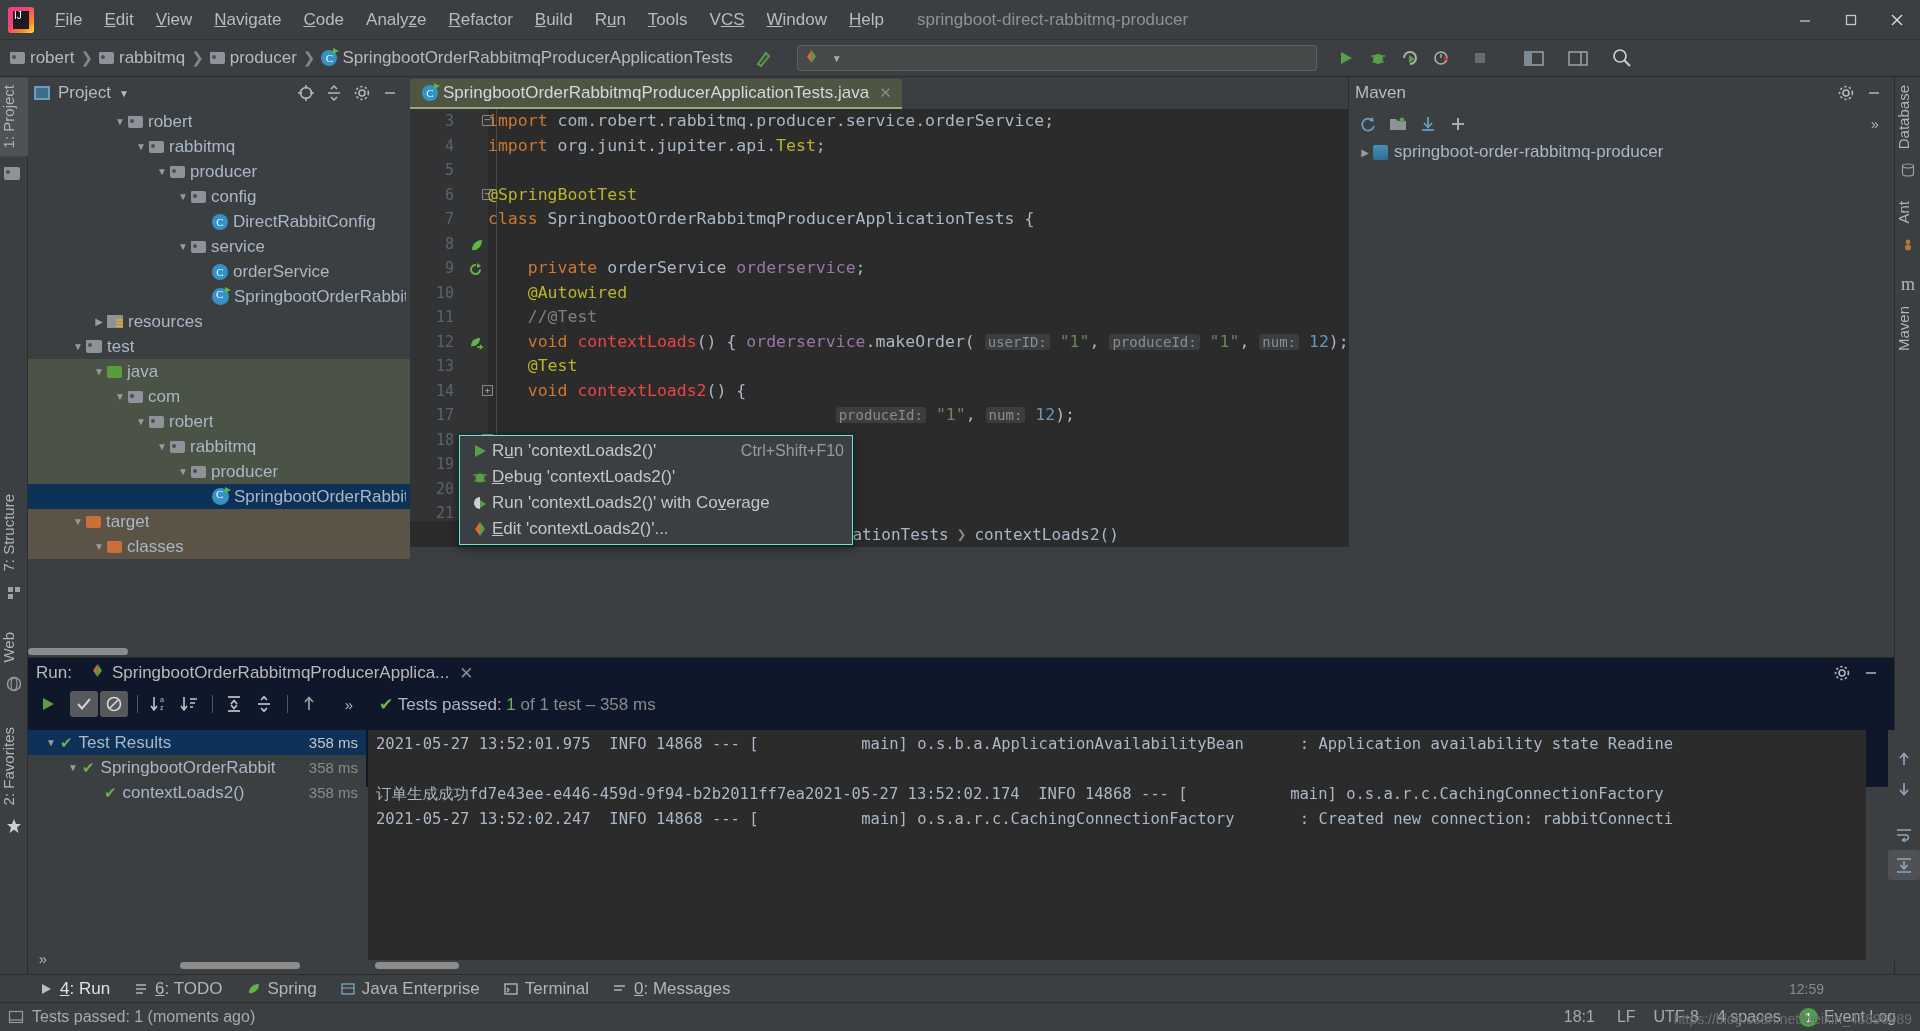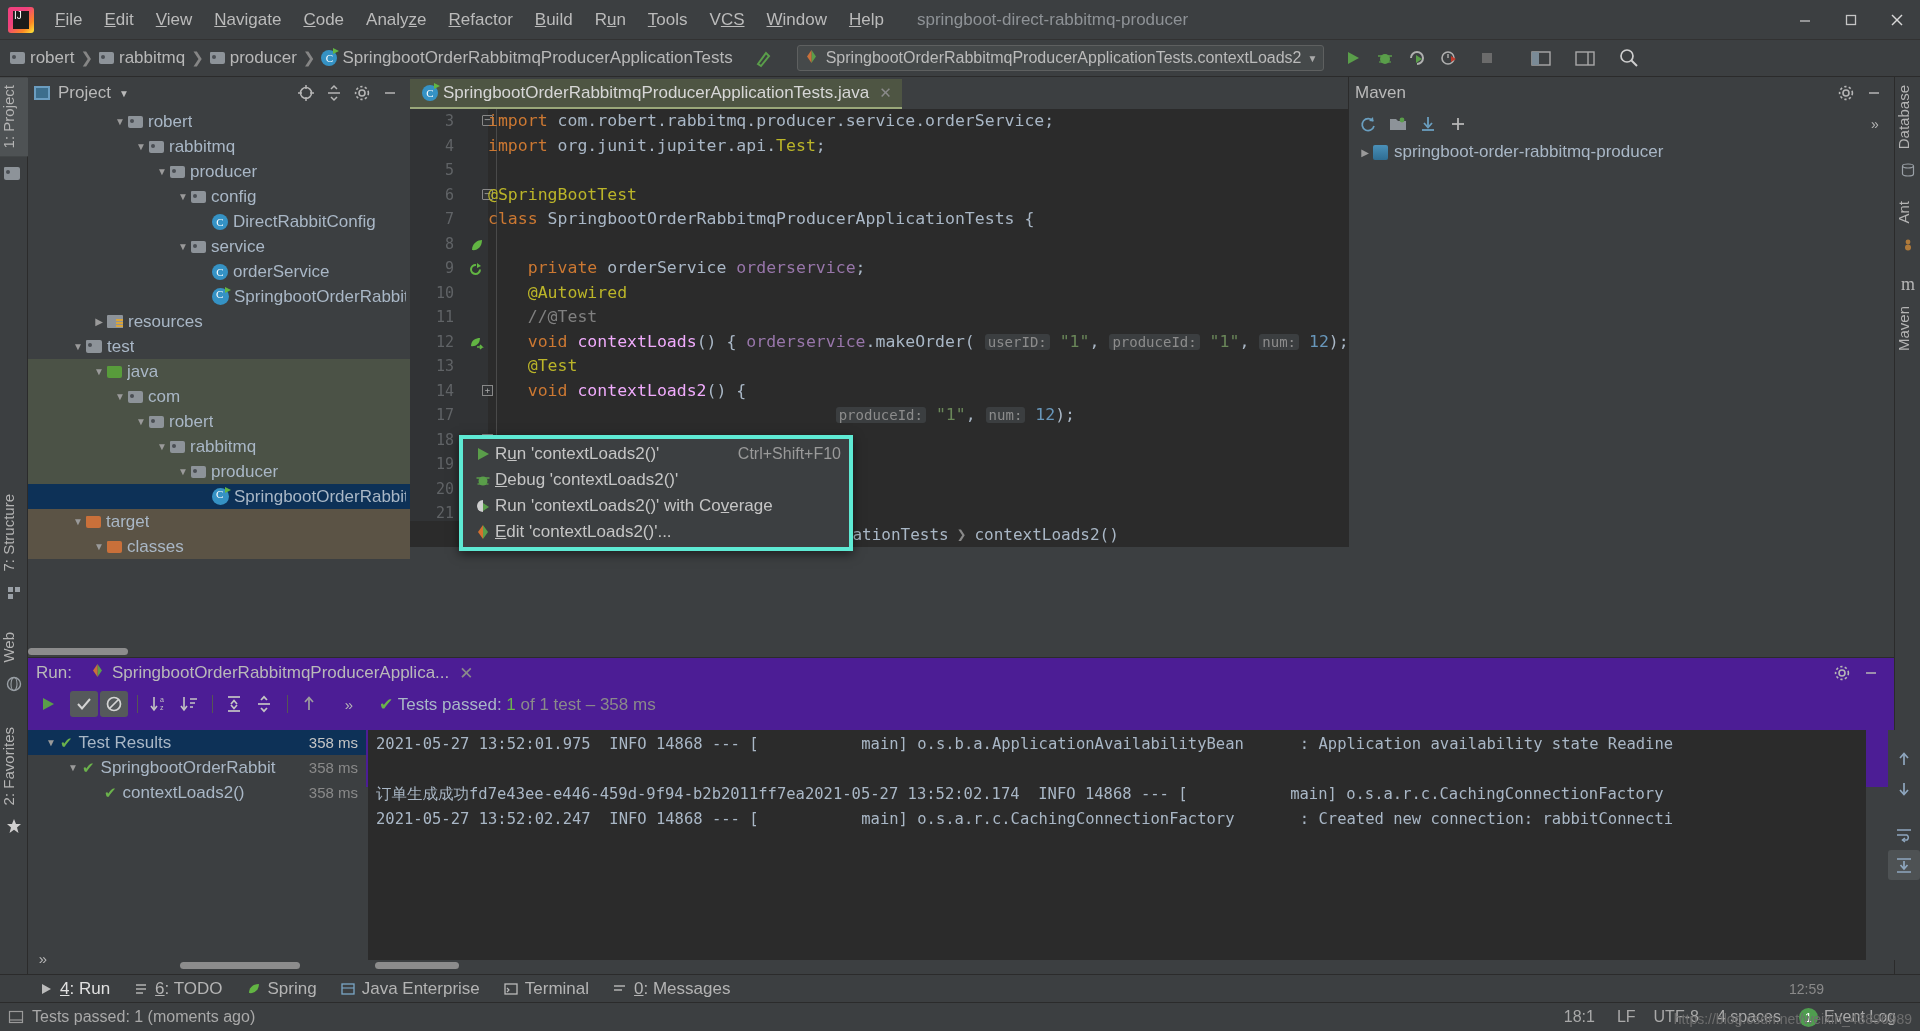--- a/index.html
+++ b/index.html
@@ -167,21 +167,21 @@
     position:absolute; left:0; top:0; width:78px; height:438px; background:#313335;
   }
   .gutter-line{
     position:relative; height:24.5px; color:#606366; font-size:15px;
     text-align:right; padding-right:34px; line-height:24.5px;
     font-family:"DejaVu Sans Mono", monospace;
   }
   .gmark{ position:absolute; right:4px; top:4px; }
   .codelines{ position:absolute; left:78px; top:0; }
   .cl{ height:24.5px; line-height:24.5px; white-space:pre; }
-  .k{color:#cc7832;} .s{color:#6a8759;} .a{color:#bbb529;} .t{color:#f0abfc;}
+  .k{color:#cc7832;} .s{color:#6a8759;} .a{color:#bbb529;} .t{color:#ef4444;}
   .f{color:#9876aa;} .n{color:#6897bb;} .c{color:#808080;} .p{color:#a9b7c6;}
   .hint{ background:#3b3e40; color:#8c8c8c; border-radius:3px; padding:0 3px; font-size:14px; }
   .foldmark{
     position:absolute; left:72px; width:11px; height:11px; border:1px solid #888;
     background:#313335; color:#aaa; font-size:9px; line-height:9px; text-align:center;
   }
   .vline{ position:absolute; left:86px; top:0; width:1px; height:438px; background:#4a4a4a; }
   .scroll-marks{ position:absolute; right:14px; top:0; width:12px; height:438px; }
   .brcrumb-bar{
     position:absolute; left:0; bottom:0; height:26px; width:1378px; background:#2b2b2b;
@@ -198,35 +198,35 @@
   .mv-head{ height:32px; display:flex; align-items:center; padding:0 6px; color:#b9b9b9; font-size:17px; }
   .mv-tools{ height:30px; display:flex; align-items:center; padding:0 4px; }
   .mv-tools .mi{ width:30px; height:26px; display:flex; align-items:center; justify-content:center; }
   .mv-row{ height:26px; display:flex; align-items:center; color:#a9b7c6; font-size:17px; padding-left:8px; white-space:nowrap; }
   .mv-ico{ width:15px; height:15px; margin-right:6px; flex:0 0 auto; position:relative;
            background:linear-gradient(#4a90b8,#2e6d93); border-radius:2px; }
 
   
   .ctxmenu{
     position:absolute; left:459px; top:435px; width:394px;
-    background:#3c3f41; border:4px solid #5eead4;
+    background:#3c3f41; border:1px solid #5eead4;
     box-shadow:0 3px 10px rgba(0,0,0,.55); z-index:50; padding:2px 0;
   }
   .ctxrow{
     height:26px; display:flex; align-items:center; padding:0 8px; color:#c5c5c5; font-size:17px;
     white-space:nowrap;
   }
   .ctxrow .ci{ width:24px; display:flex; align-items:center; justify-content:center; flex:0 0 auto; }
   .ctxrow .cl2{ flex:1; }
   .ctxrow .ck{ color:#9a9a9a; font-size:16px; margin-left:14px; }
   .ctxrow u{ text-decoration:underline; }
 
   
   .runpanel{
-    position:absolute; left:28px; top:657px; width:1866px; height:130px; background:#4c1d95;
+    position:absolute; left:28px; top:657px; width:1866px; height:130px; background:#0f172a;
     border-top:1px solid #2b2b2b;
   }
   .run-head{ height:30px; display:flex; align-items:center; padding:0 8px; color:#b9b9b9; font-size:17px; }
   .run-head .x{ margin-left:10px; color:#8a8a8a; }
   .run-head .spacer{flex:1;}
   .run-toolbar{
     height:32px; display:flex; align-items:center; padding:0 6px; color:#a9b7c6; font-size:17px;
   }
   .rb{ width:28px; height:26px; display:flex; align-items:center; justify-content:center; margin-right:2px; }
   .rb.active{ background:#55595b; border-radius:3px; }
@@ -347,21 +347,20 @@
           <path d="M4 16 L12 5 L15 8 L7 18 Z" fill="none" stroke="#5a9e4a" stroke-width="2"></path>
         </svg>
     </div>
     <div class="runcfg">
       <span class="diamond">
         <svg width="15" height="15" viewBox="0 0 15 15">
             <path d="M7.5 1 L12 7.5 L7.5 14 Z" fill="#5a9e4a"></path>
             <path d="M7.5 1 L3 7.5 L7.5 14 Z" fill="#c9703a"></path>
           </svg>
       </span>
-      <span class="lbl">SpringbootOrderRabbitmqProducerApplicationTests.contextLoads2</span>
       <span class="chev">▼</span>
     </div>
     <div class="tb-ico" style="margin-left:14px">
       <svg width="18" height="18" viewBox="0 0 18 18">
           <path d="M4 3 L15 9 L4 15 Z" fill="#5a9e4a"></path>
         </svg>
     </div>
     <div class="tb-ico">
       <svg width="18" height="18" viewBox="0 0 18 18">
           <ellipse cx="9" cy="10" rx="5" ry="5" fill="#5a9e4a"></ellipse>

